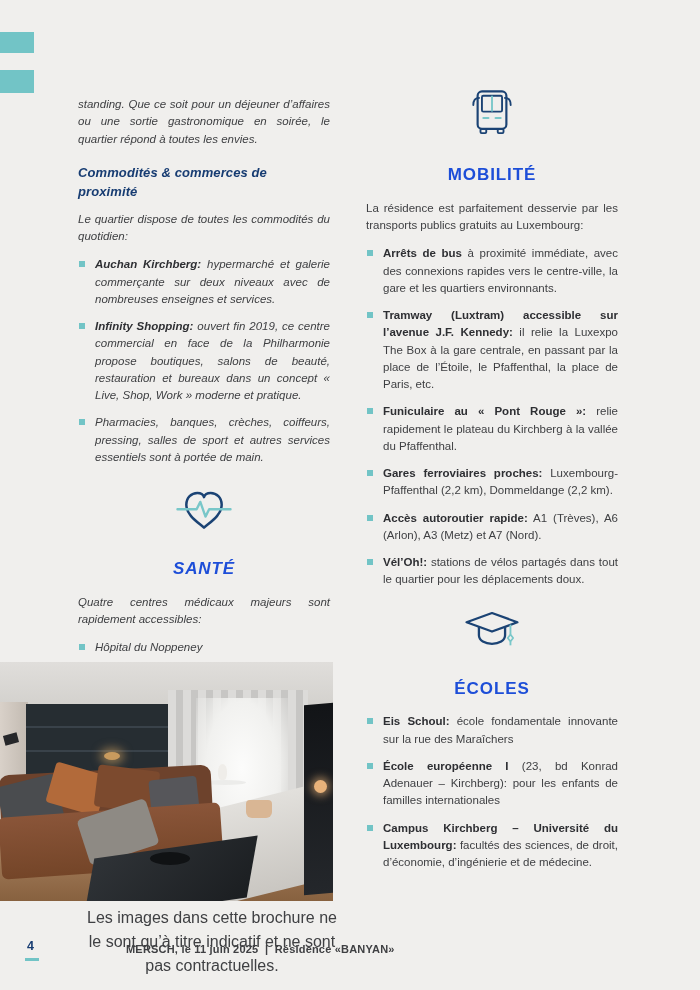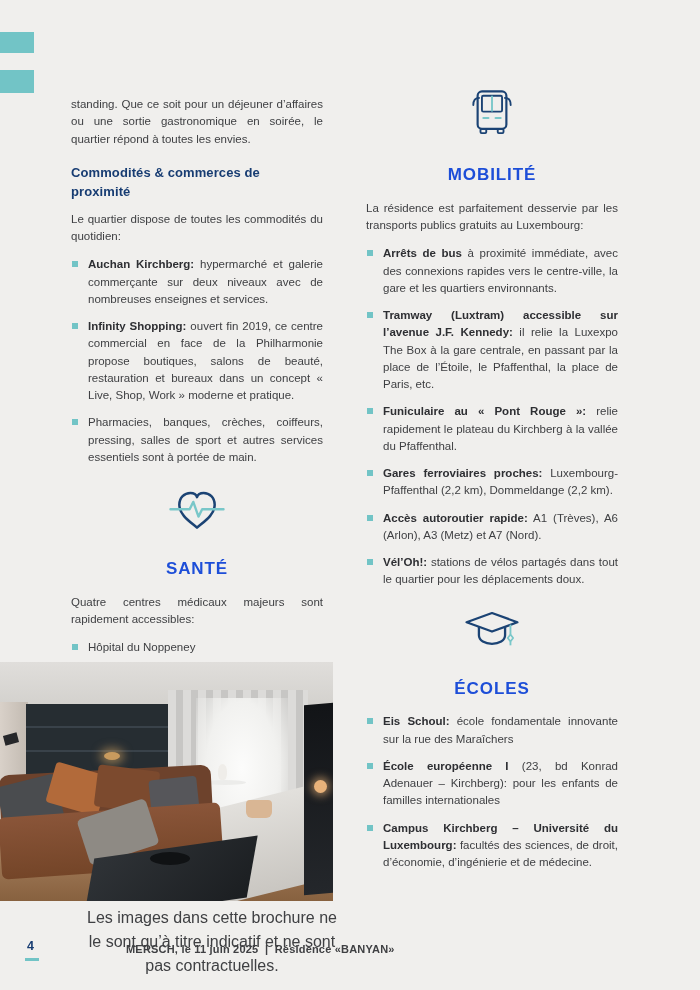--- a/index.html
+++ b/index.html
@@ -7,21 +7,21 @@
     position:relative;width:700px;height:990px;background:#f0efed;overflow:hidden;
     font-family:"Liberation Sans",sans-serif;color:#3f4043;
   }
   
   .corner-mark{position:absolute;left:0;width:34px;height:21px;background:#72c4c6;}
   .mark-1{top:32px;}
   .mark-2{top:70px;height:23px;}
 
   
   .col{position:absolute;width:252px;font-size:11.5px;line-height:1.5;text-align:justify;}
-  .col-left{left:71px;top:88px;}
+  .col-left{left:78px;top:88px;font-style:italic;}
   .col-right{left:366px;top:82px;}
   .body-p{margin:0 0 11px 0;}
   .first{margin-top:8px;}
   .subheading{
     color:#173c72;font-weight:bold;font-size:13px;margin:15px 0 9px 0;text-align:left;letter-spacing:0.1px;
   }
   .section-title{
     color:#1d4ed8;font-weight:bold;font-size:17px;letter-spacing:0.9px;text-align:center;margin:17px 0 12px 0;
   }
   .icon-wrap{text-align:center;margin:20px 0 0 0;}

